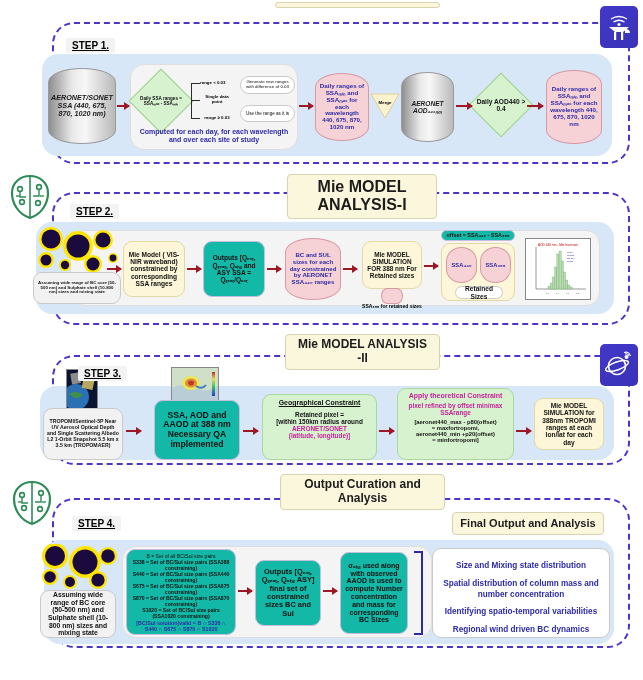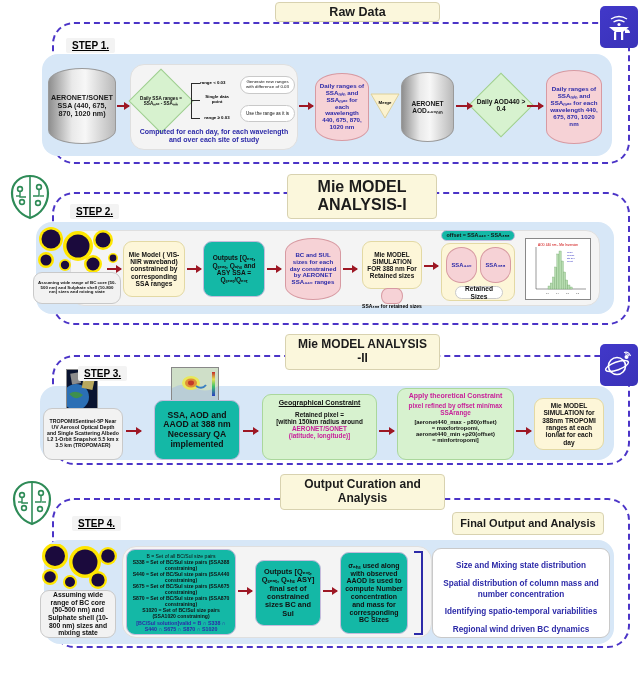--- a/index.html
+++ b/index.html
@@ -70,21 +70,21 @@
     text-align: center;
     z-index: 4;
     line-height: 1.12;
   }
   .cyl {
     border-radius: 50% / 14px;
     border: 1px solid #9a9a9a;
   }
   .cyl-grey {
     background: linear-gradient(to right,#8f8f8f 0%,#e9e9e9 35%,#f7f7f7 55%,#b9b9b9 100%);
-    color:#1a1a1a; font-weight:bold;
+    color:#1a1a1a; font-weight:bold;font-style:italic;
   }
   .cyl-pink {
     background:#f6d2d6; border:1px solid #d79aa2; color:#2c2aa8; font-weight:bold;
   }
 
   .rbox {
     border-radius: 9px;
     border: 1px solid #cfcfcf;
   }
   .box-yellow { background:#fdf6d8; border:1px solid #e3d9a4; color:#111; font-weight:bold; }
@@ -137,21 +137,20 @@
   .bracket { position:absolute; z-index:5; border:2px solid #2c2aa8; border-left:none; }
 
   .final-list { position:absolute; z-index:5; color:#2c2aa8; font-weight:bold; text-align:center; line-height:1.35; }
 </style>
 </head>
 <body>
 
 <div class="canvas">
 
   <div class="banner" style="left:275px; top:2px; width:165px; font-size:12.5px;">
-    <div>Raw Data</div>
   </div>
 
   <div class="badge-icon" style="left:600px; top:6px; width:38px; height:42px;">
     <svg width="26" height="30" viewBox="0 0 26 30">
       <path d="M13 3 a9 4.5 0 0 1 0 0" stroke="#fff" fill="none"></path>
       <path d="M5 7 q8 -5 16 0" stroke="#fff" stroke-width="1.3" fill="none"></path>
       <path d="M7.5 10 q5.5 -3.5 11 0" stroke="#fff" stroke-width="1.3" fill="none"></path>
       <circle cx="13" cy="12.5" r="1.6" fill="#fff"></circle>
       <path d="M3 15 h20 l-6 5 h-8 z" fill="#fff"></path>
       <rect x="8" y="20" width="2.2" height="8" fill="#fff"></rect>

